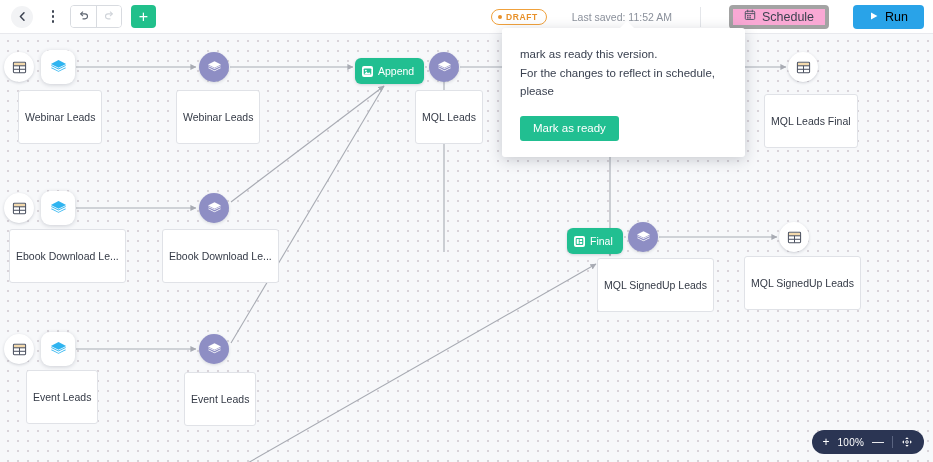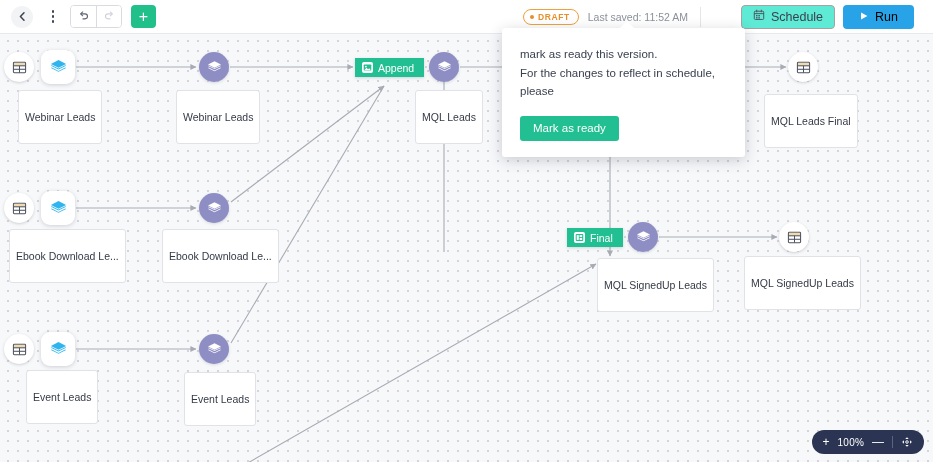--- a/index.html
+++ b/index.html
@@ -49,36 +49,36 @@
   }
   .urbtn + .urbtn { border-left: 1px solid #d8dbe0; }
   .plus-btn {
     margin-left: 9px; width: 25px; height: 23px; border-radius: 4px;
     background: #21c08b; color: #fff; display: flex; align-items: center;
     justify-content: center; font-size: 16px; line-height: 1; cursor: pointer; flex:none;
   }
 
   .hdr-right {
     margin-left: auto; display: flex; align-items: center;
-    padding-right: 19px; gap: 0;
+    padding-right: 9px; gap: 16px;
   }
   .draft-badge {
     display: flex; align-items: center; gap: 4px;
     border: 1px solid #f0a13c; border-radius: 11px;
     padding: 2px 8px 2px 6px; color: #e8912b;
     font-size: 8.5px; font-weight: bold; letter-spacing: .6px;
   }
   .draft-badge .dot { width: 4px; height: 4px; border-radius: 50%; background: #e8912b; display:block; }
   .saved-text { margin-left: 9px; font-size: 10.5px; color: #8b919c; white-space: nowrap; }
   .hdr-sep { width: 1px; height: 20px; background: #e4e6ea; margin: 0 12px; }
   .schedule-btn {
     display: flex; align-items: center; gap: 6px;
     height: 24px; padding: 0 11px;
-    border: 1px solid #a3a3a3; border-radius: 4px; background: #5eead4;
-    font-size: 12.5px; color: #3b4250; cursor: pointer; white-space: nowrap; margin-left: 28px;
+    border: 4px solid #a3a3a3; border-radius: 4px; background: #f9a8d4;
+    font-size: 12.5px; color: #3b4250; cursor: pointer; white-space: nowrap;
   }
   .run-btn {
     display: flex; align-items: center; gap: 6px;
     height: 24px; padding: 0 16px; margin-left: 8px;
     border-radius: 4px; background: #29a3e8; color: #000000;
     font-size: 12.5px; cursor: pointer; white-space: nowrap;
   }
 
   
   .canvas {
@@ -104,21 +104,21 @@
     background: #fff; box-shadow: 0 1px 4px rgba(40,50,70,.20);
     display: flex; align-items: center; justify-content: center; cursor: pointer;
   }
   .purple-circle {
     width: 30px; height: 30px; border-radius: 50%;
     background: #8e8ec4; display: flex; align-items: center;
     justify-content: center; cursor: pointer;
     box-shadow: 0 1px 3px rgba(40,50,70,.16);
   }
   .op-pill {
-    height: 19px; border-radius: 0; background: #21bf91;
+    height: 26px; border-radius: 6px; background: #21bf91;
     display: flex; align-items: center; gap: 5px;
     padding: 0 10px 0 7px; cursor: pointer;
     box-shadow: 0 1px 3px rgba(40,50,70,.18);
   }
   .op-pill span { color: #fff; font-size: 10.5px; white-space: nowrap; }
   .op-icon {
     width: 11px; height: 11px; border-radius: 2px;
     background: #fff; display: flex; align-items: center; justify-content: center; flex:none;
   }
 

